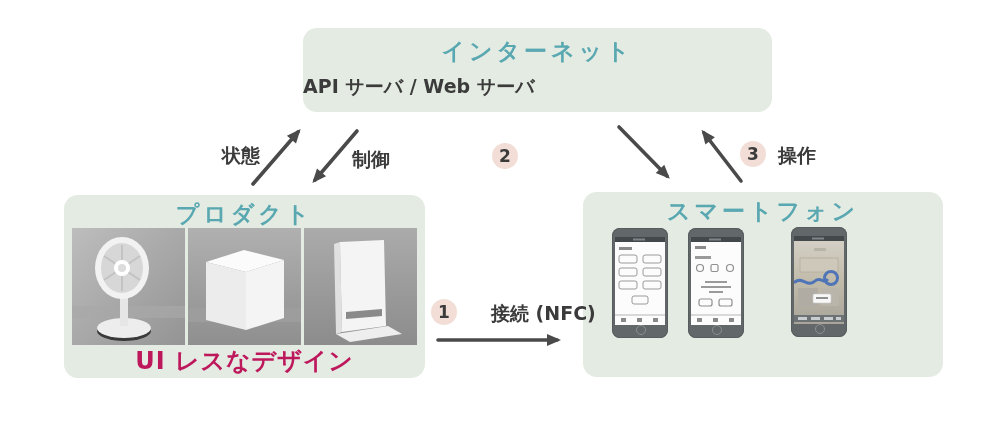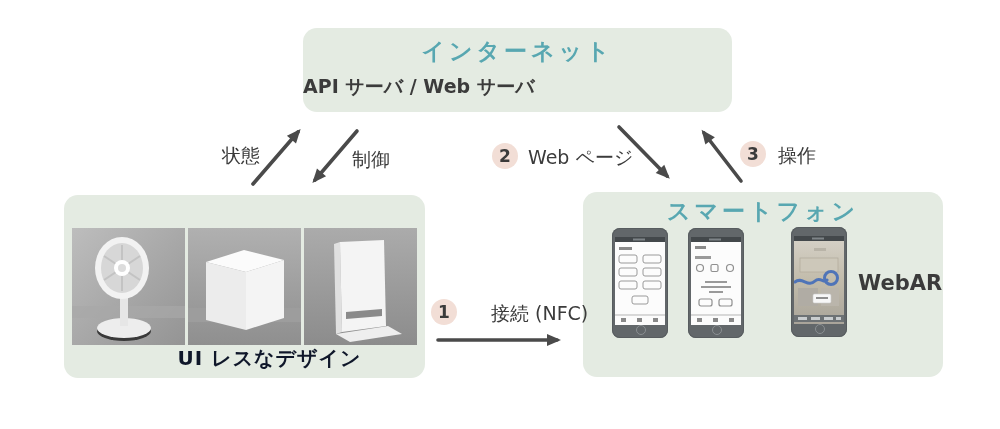--- a/index.html
+++ b/index.html
@@ -3,27 +3,27 @@
 <meta charset="utf-8">
 <style>
   html,body{margin:0;padding:0;background:#ffffff;}
   body{font-family:"DejaVu Sans","Liberation Sans",sans-serif;}
   #canvas{position:relative;width:1000px;height:429px;background:#ffffff;overflow:hidden;}
 
   
   .gbox{position:absolute;background:#e4ebe2;border-radius:14px;}
   .gbox-title{position:absolute;width:100%;text-align:center;color:#58a7b1;
     font-weight:700;font-size:23px;letter-spacing:4px;}
-  .gbox-caption{position:absolute;width:100%;text-align:center;color:#0f172a;
-    font-weight:700;font-size:20px;letter-spacing:1px;margin-left:25px;}
+  .gbox-caption{position:absolute;width:100%;text-align:center;color:#be185d;
+    font-weight:700;font-size:24px;letter-spacing:1px;}
   .subtitle{position:absolute;width:100%;text-align:left;color:#3b3b3b;
     font-weight:700;font-size:19px;}
 
   
-  .alabel{position:absolute;color:#3b3b3b;font-weight:400;font-size:19px;white-space:nowrap;}
+  .alabel{position:absolute;color:#3b3b3b;font-weight:700;font-size:19px;white-space:nowrap;}
   .badge{position:absolute;width:26px;height:26px;border-radius:50%;background:#f2ded6;
     color:#3b3b3b;font-weight:700;font-size:17px;display:flex;align-items:center;
     justify-content:center;}
 
   
   .photo-strip{position:absolute;left:72px;top:228px;width:345px;height:117px;
     display:flex;gap:3px;}
   .photo{flex:1;position:relative;overflow:hidden;}
   .photo svg{display:block;width:100%;height:100%;}
 
@@ -38,26 +38,27 @@
 
   .webar{position:absolute;color:#3b3b3b;font-weight:700;font-size:21px;}
 
   #arrows{position:absolute;left:0;top:0;pointer-events:none;}
 </style>
 </head>
 <body>
 
 <div id="canvas">
 
-  <div class="gbox" style="left:303px;top:28px;width:429px;height:84px;">
+  <div class="gbox" style="left:303px;top:28px;width:469px;height:84px;">
     <div class="gbox-title" style="top:8px;">インターネット</div>
     <div class="subtitle" style="top:46px;">API サーバ / Web サーバ</div>
   </div>
 
   <div class="gbox" style="left:64px;top:195px;width:361px;height:183px;">
+    <div class="gbox-title" style="top:4px;">プロダクト</div>
     <div class="gbox-caption" style="top:150px;">UI レスなデザイン</div>
   </div>
 
   <div class="photo-strip">
 
     <div class="photo">
       <svg viewBox="0 0 113 117" preserveAspectRatio="none">
         <defs>
           <linearGradient id="pg1" x1="0" y1="0" x2="1" y2="1">
             <stop offset="0" stop-color="#bdbdbd"></stop>
@@ -202,42 +203,40 @@
           <rect x="4" y="81" width="9" height="3"></rect>
           <rect x="17" y="81" width="9" height="3"></rect>
           <rect x="30" y="81" width="9" height="3"></rect>
           <rect x="42" y="81" width="5" height="3"></rect>
         </g>
       </svg>
     </div>
     <div class="home"></div>
   </div>
 
-  <div class="webar" style="left:858px;top:271px;">WebAR</div>
 
   <svg id="arrows" width="1000" height="429" viewBox="0 0 1000 429">
     <defs>
       <marker id="ah" markerUnits="userSpaceOnUse" markerWidth="16" markerHeight="14" refX="11" refY="7" orient="auto">
         <path d="M1,1 L15,7 L1,13 Z" fill="#4a4a4a"></path>
       </marker>
     </defs>
     <g stroke="#4a4a4a" stroke-width="3.6" stroke-linecap="round" fill="none">
       <line x1="253" y1="184" x2="298" y2="132" marker-end="url(#ah)"></line>
       <line x1="357" y1="131" x2="315" y2="180" marker-end="url(#ah)"></line>
       <line x1="619" y1="127" x2="667" y2="176" marker-end="url(#ah)"></line>
       <line x1="741" y1="181" x2="704" y2="133" marker-end="url(#ah)"></line>
       <line x1="438" y1="340" x2="557" y2="340" marker-end="url(#ah)"></line>
     </g>
   </svg>
 
   <div class="alabel" style="left:222px;top:143px;">状態</div>
   <div class="alabel" style="left:352px;top:147px;">制御</div>
 
   <div class="badge" style="left:492px;top:143px;">2</div>
-  <div class="alabel" style="left:528px;top:145px;">Web ページ</div>
 
   <div class="badge" style="left:740px;top:141px;">3</div>
   <div class="alabel" style="left:778px;top:143px;">操作</div>
 
   <div class="badge" style="left:431px;top:299px;">1</div>
   <div class="alabel" style="left:491px;top:301px;">接続 (NFC)</div>
 
 </div>
 
 </body></html>

